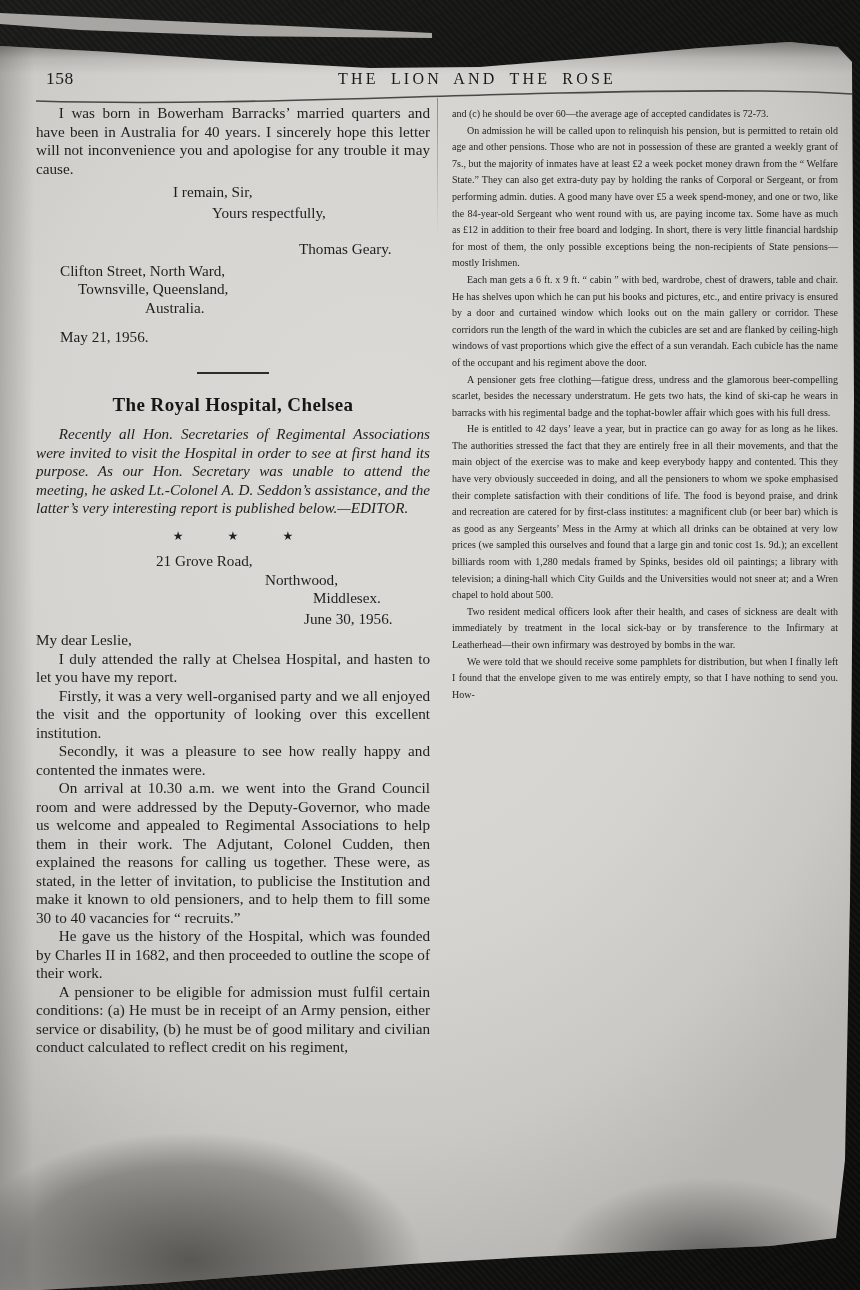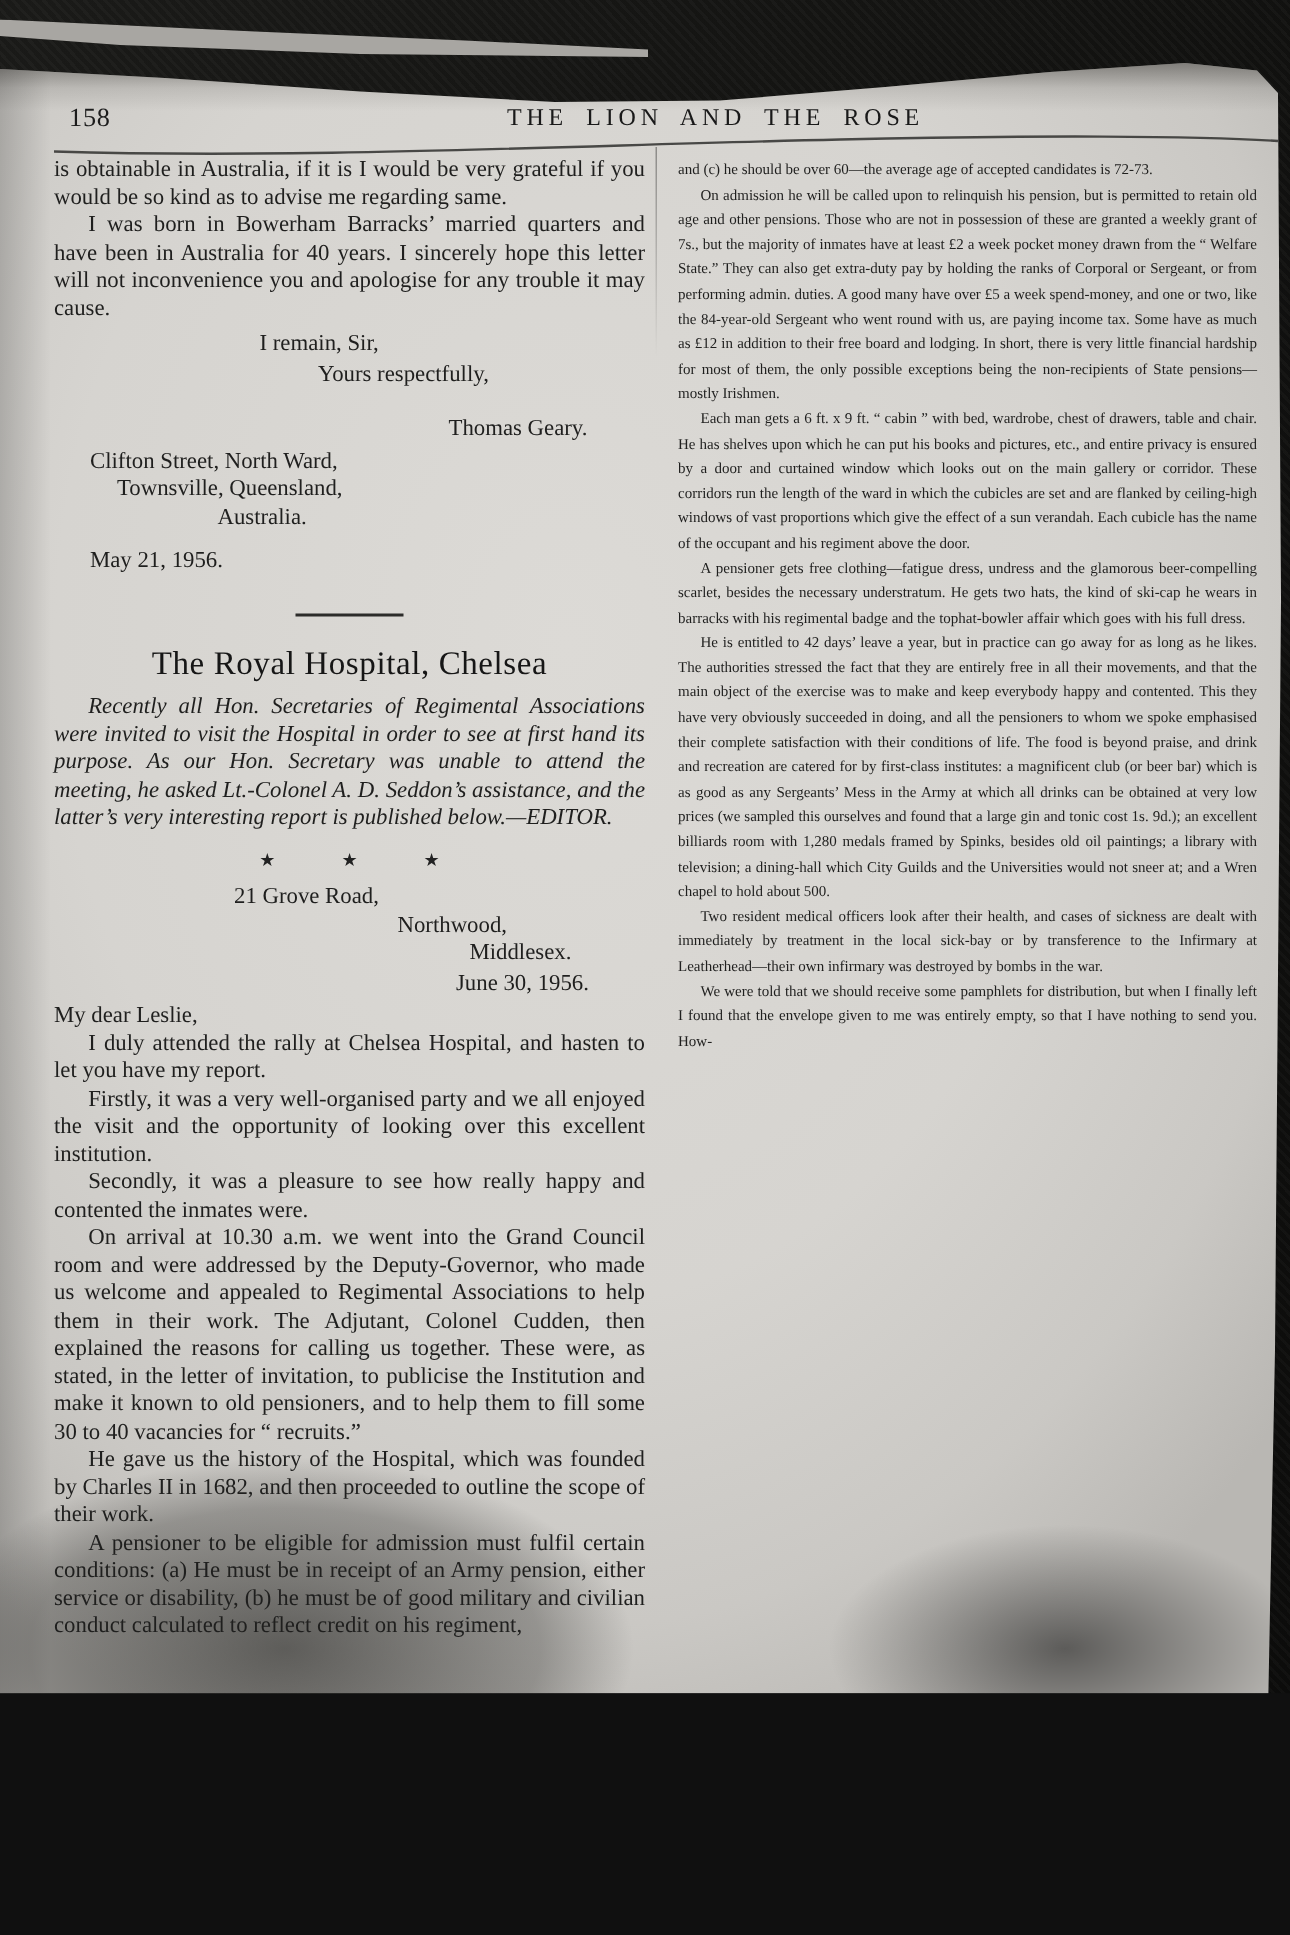--- a/index.html
+++ b/index.html
@@ -1,16 +1,16 @@
 <!DOCTYPE html>
 <html><head>
 <meta charset="utf-8">
 <style>
   html,body{margin:0;padding:0;background:#101010;}
-  .photo{position:relative;width:860px;height:1129px;overflow:hidden;
+  .photo{position:relative;width:860px;height:1290px;overflow:hidden;
          background:linear-gradient(115deg,#1b1b19 0%,#151513 40%,#0c0c0b 100%);
          font-family:"Liberation Serif", serif;}
   
   .photo::before{content:"";position:absolute;inset:0;
     background:repeating-linear-gradient(47deg,rgba(255,255,255,0.025) 0 2px,rgba(0,0,0,0.03) 2px 5px);
     pointer-events:none;}
   
   .under-page{position:absolute;inset:0;background:#a8a6a2;
     clip-path:polygon(0px 13px,170px 21px,310px 27px,432px 33px,432px 38px,240px 36px,80px 30px,0px 24px);}
   
@@ -39,21 +39,21 @@
   .line{white-space:nowrap;}
   .so1{margin-left:137px;margin-top:5px;}
   .so2{margin-left:176px;margin-top:2px;}
   .so3{margin-left:263px;margin-top:18px;}
   .ad1{margin-left:24px;margin-top:3px;}
   .ad2{margin-left:42px;}
   .ad3{margin-left:109px;}
   .date1{margin-left:24px;margin-top:11px;}
   .ednote{margin-top:15px;font-style:italic;}
   .divider{width:72px;border-top:2px solid #2c2c2a;margin:25px auto 22px auto;}
-  .art-heading{font-size:22px;font-weight:400;text-align:center;letter-spacing:0.4px;
+  .art-heading{font-size:19px;font-weight:700;text-align:center;letter-spacing:0.4px;
     text-indent:0;margin:0 0 11px 0;color:#161616;}
   .art-intro{font-style:italic;}
   .stars{display:flex;justify-content:center;gap:44px;margin:9px 0 7px 0;
     font-family:"DejaVu Sans",sans-serif;font-size:12px;color:#222;}
   .la1{margin-left:120px;}
   .la2{margin-left:229px;}
   .la3{margin-left:277px;}
   .ldate{margin-left:268px;margin-top:2px;}
   .salut{margin-top:3px;}
 </style>
@@ -71,21 +71,20 @@
 
     <div class="pageno">158</div>
     <div class="masthead">THE LION AND THE ROSE</div>
 
     <svg class="rule-svg" width="860" height="120" viewBox="0 0 860 120">
       <path d="M 36 101 C 200 106, 380 97, 560 93 C 690 90, 800 90.5, 852 94" stroke="#383836" stroke-width="1.6" fill="none" opacity="0.9"></path>
     </svg>
     <div class="crease"></div>
 
     <div class="col col-left">
-      <p>is obtainable in Australia, if it is I would be very grateful if you would be so kind as to advise me regarding same.</p>
       <p class="indent">I was born in Bowerham Barracks’ married quarters and have been in Australia for 40 years. I sincerely hope this letter will not inconvenience you and apologise for any trouble it may cause.</p>
       <div class="line so1">I remain, Sir,</div>
       <div class="line so2">Yours respectfully,</div>
       <div class="line so3">Thomas Geary.</div>
       <div class="line ad1">Clifton Street, North Ward,</div>
       <div class="line ad2">Townsville, Queensland,</div>
       <div class="line ad3">Australia.</div>
       <div class="line date1">May 21, 1956.</div>
 
       <div class="divider"></div>

